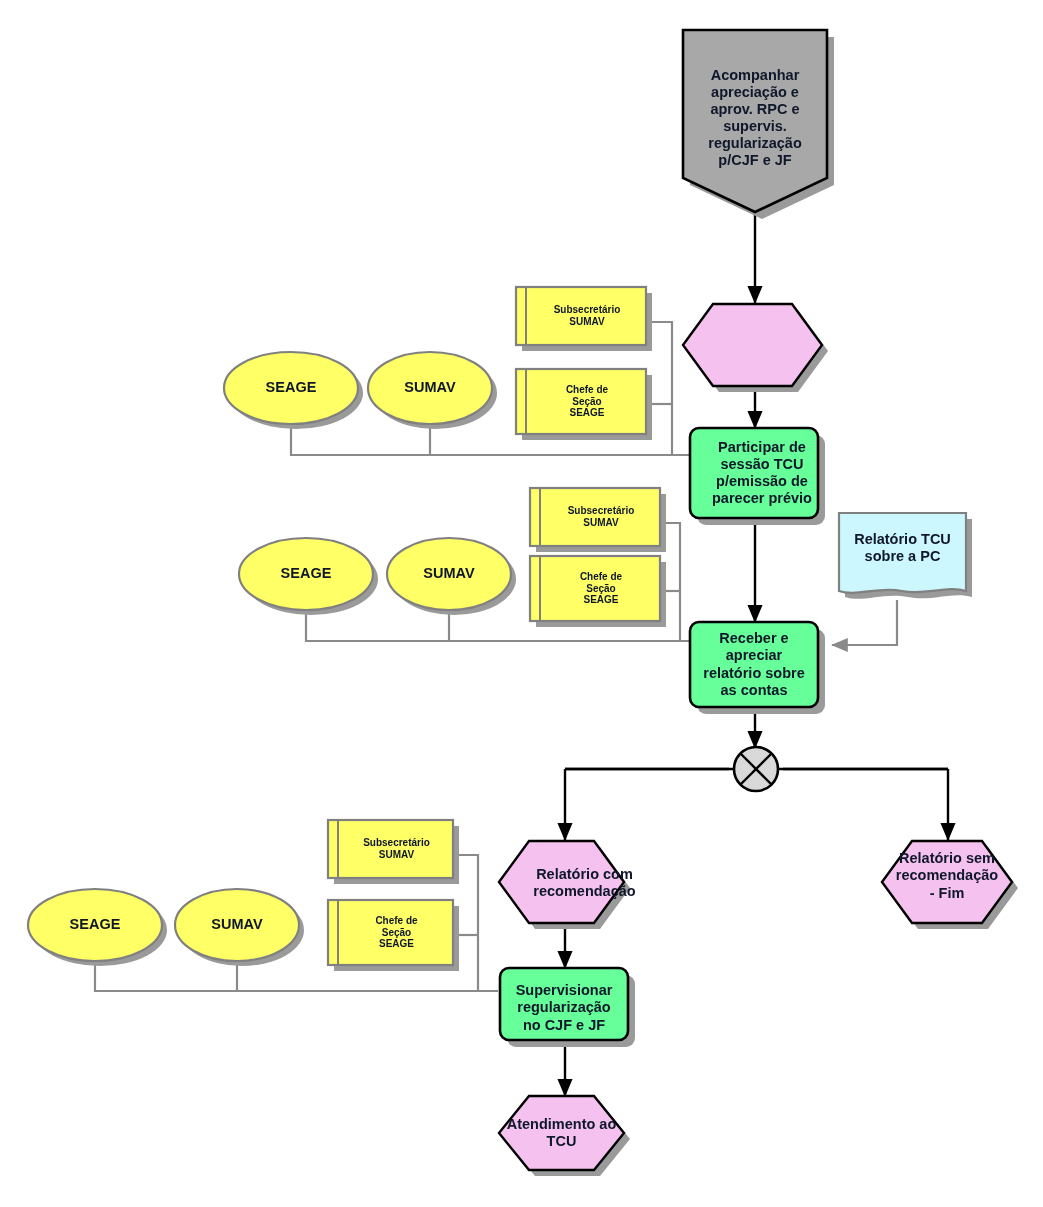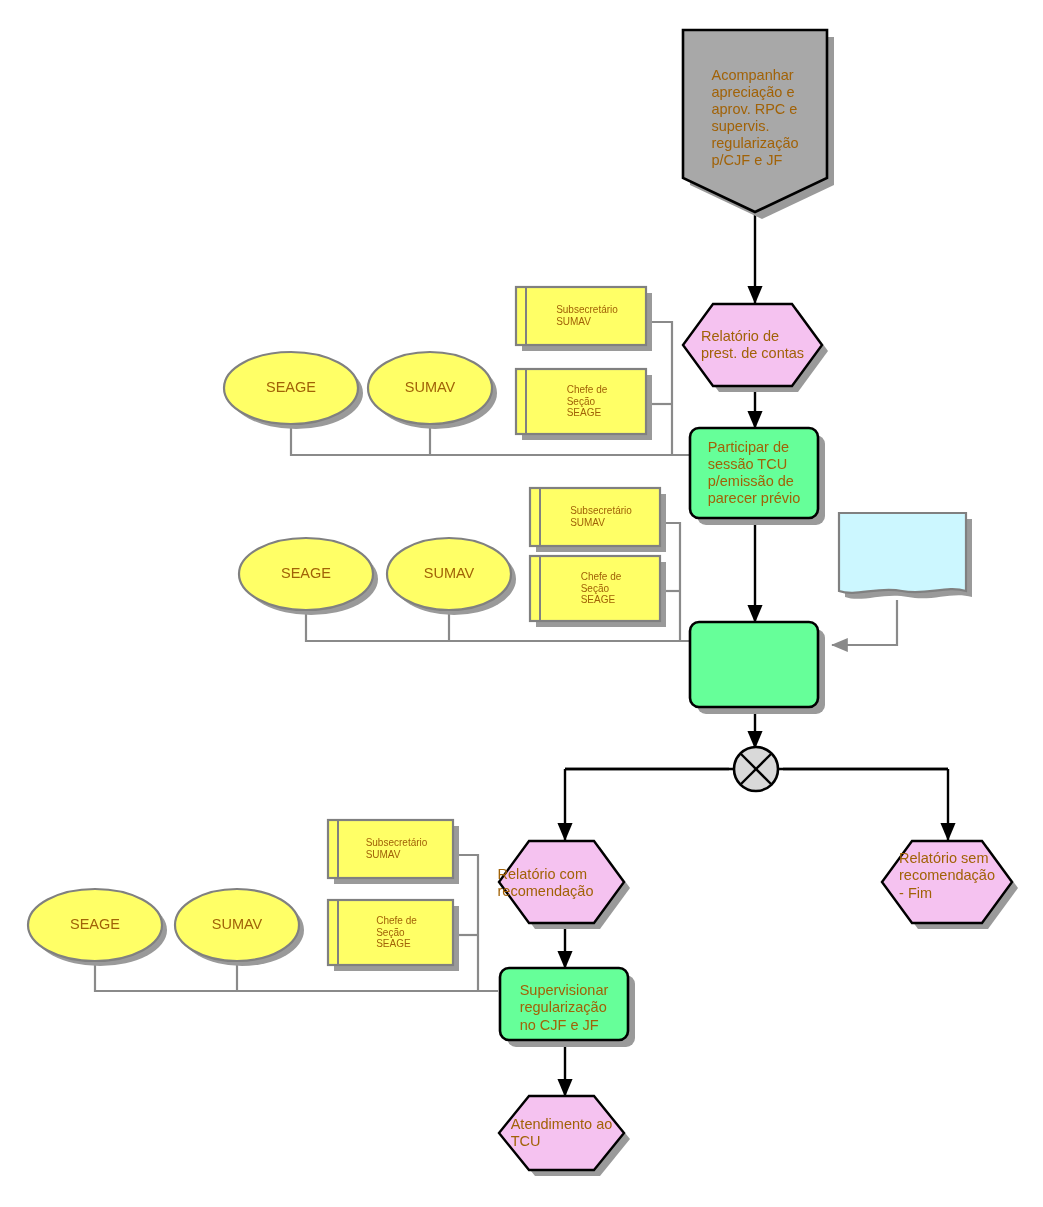--- a/index.html
+++ b/index.html
@@ -20,23 +20,23 @@
     left: 0;
     top: 0;
     width: 1043px;
     height: 1207px;
   }
   .node-label {
     position: absolute;
     display: flex;
     align-items: center;
     justify-content: center;
-    text-align: left;
-    font-weight: normal;
-    color: #a16207;
+    text-align: center;
+    font-weight: bold;
+    color: #0f172a;
     white-space: pre-line;
     pointer-events: none;
     line-height: 1.18;
   }
   .lbl-pentagon { font-size: 14.5px; }
   .lbl-hex      { font-size: 14.5px; }
   .lbl-proc     { font-size: 14.5px; }
   .lbl-role     { font-size: 10px; }
   .lbl-org      { font-size: 14.5px; }
   .lbl-doc      { font-size: 14.5px; }
@@ -208,31 +208,35 @@
 
   </svg>
 
   <div class="node-label lbl-pentagon" style="left:683px; top:58px; width:144px; height:120px;">Acompanhar
 apreciação e
 aprov. RPC e
 supervis.
 regularização
 p/CJF e JF</div>
 
-  <div class="node-label lbl-hex" style="left:675px; top:304px; width:155px; height:82px;">Relatório de
-prest. de contas</div>
-
-  <div class="node-label lbl-proc" style="left:690px; top:428px; width:128px; height:90px;">Participar de
+
+  <div class="node-label lbl-proc" style="left:690px; top:428px; width:128px; height:90px;padding-left:8px;">Participar de
 sessão TCU
 p/emissão de
 parecer prévio</div>
 
-
-
-  <div class="node-label lbl-hex" style="left:478px; top:841px; width:135px; height:84px;">Relatório com
+  <div class="node-label lbl-doc" style="left:839px; top:513px; width:127px; height:70px;">Relatório TCU
+sobre a PC</div>
+
+  <div class="node-label lbl-proc" style="left:686px; top:622px; width:136px; height:85px;">Receber e
+apreciar
+relatório sobre
+as contas</div>
+
+  <div class="node-label lbl-hex" style="left:517px; top:841px; width:135px; height:84px;">Relatório com
 recomendação</div>
 
   <div class="node-label lbl-hex" style="left:882px; top:835px; width:130px; height:82px;">Relatório sem
 recomendação
 - Fim</div>
 
   <div class="node-label lbl-proc" style="left:500px; top:968px; width:128px; height:80px;">Supervisionar
 regularização
 no CJF e JF</div>
 

